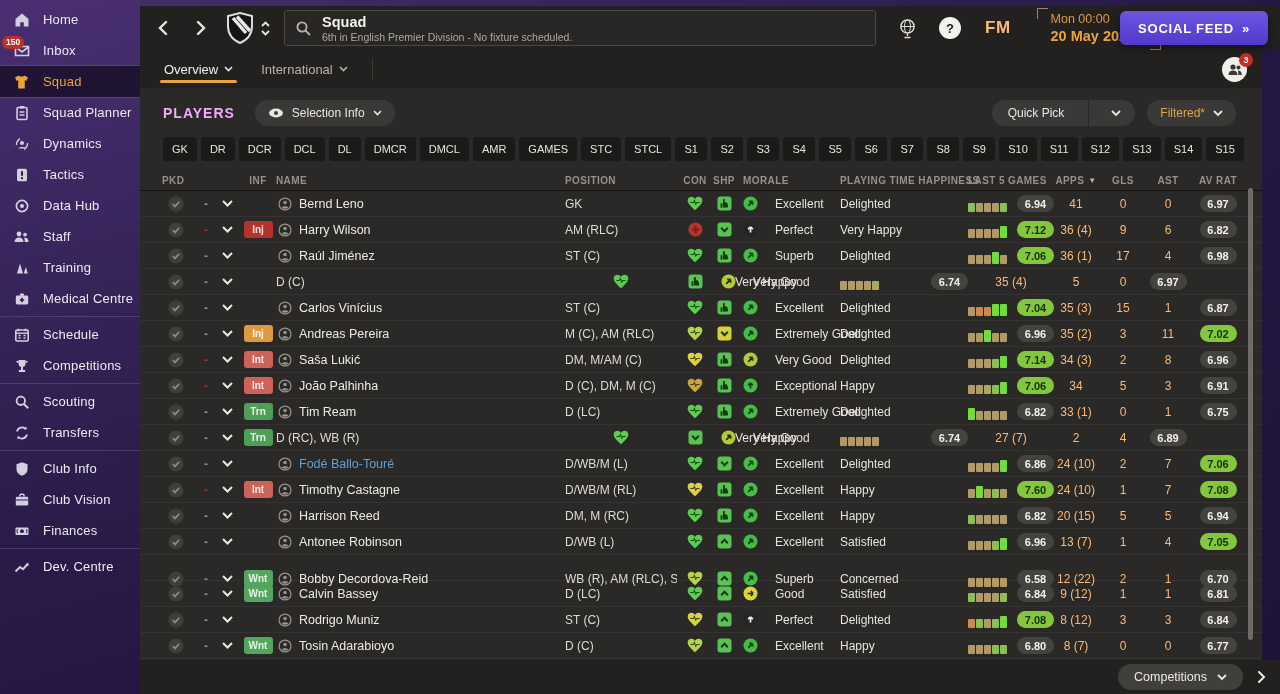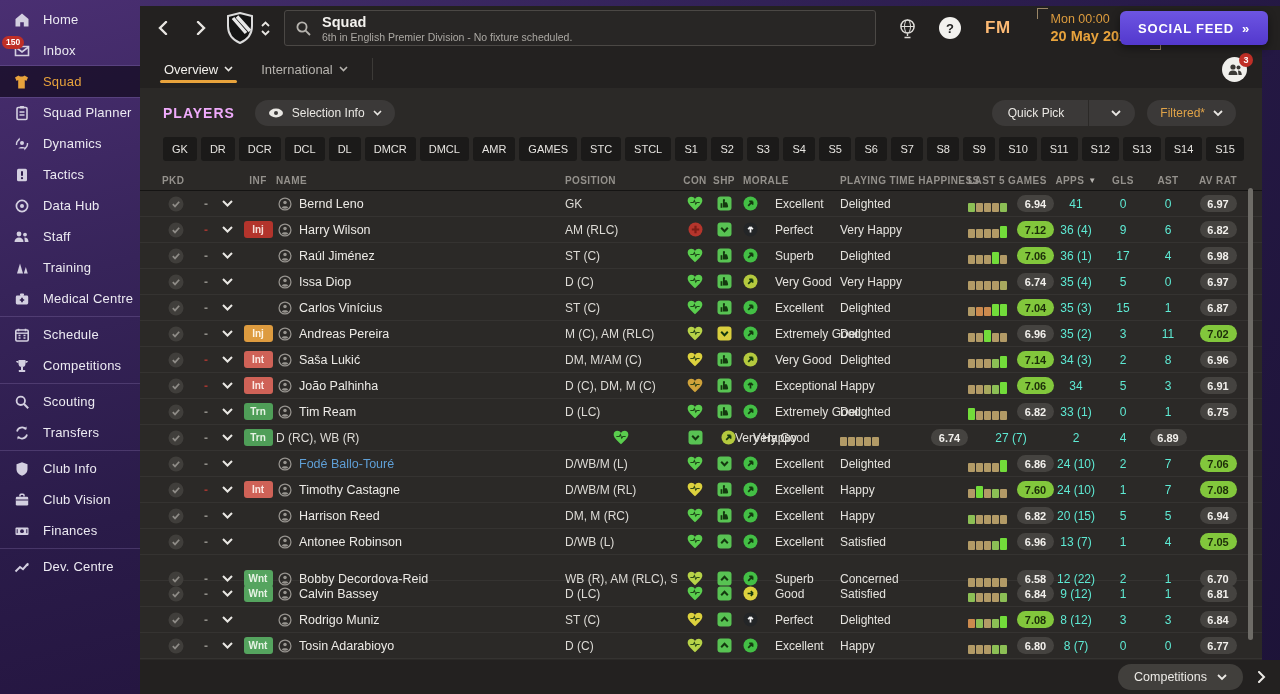--- a/index.html
+++ b/index.html
@@ -93,21 +93,21 @@
   .pos-text { font-size:12px; color:#dddbd6; white-space:nowrap; overflow:hidden;}
   .inf-badge { width:29px; height:17px; border-radius:3px; font-size:10px; font-weight:bold; display:flex; align-items:center; justify-content:center;}
   .moralecell { display:flex; align-items:center; gap:17px; padding-left:8px;}
   .morale-text, .hap-text { font-size:12px; color:#e4e2dd; white-space:nowrap;}
   .l5cell { display:flex; align-items:flex-end; gap:1px; }
   .l5sq { width:7px; height:9px; border-radius:1px; }
   .l5sq.hi { height:12px; }
   .ratpill { margin-left:auto; min-width:37px; text-align:center; border-radius:9px; font-size:11px; font-weight:bold; padding:2.5px 5px;}
   .ratpill.grey { background:#454340; color:#f2f0ec;}
   .ratpill.green { background:#82c73c; color:#1c2d09;}
-  .numcell { text-align:center; font-size:12px; color:#5eead4;}
+  .numcell { text-align:center; font-size:12px; color:#fdba74;}
   .scrollbar { position:absolute; right:9px; top:100px; width:5px; height:452px; background:#6e6c67; border-radius:3px; cursor:pointer;}
 
   
   .bottombar { position:absolute; left:140px; top:660px; right:0; height:34px; background:#232120; display:flex; align-items:center; z-index:4;}
   .comp-btn { margin-left:auto; margin-right:14px; background:#413f3c; border-radius:14px; height:26px; padding:0 16px;
     display:flex; align-items:center; gap:10px; font-size:12.5px; color:#eceae6; cursor:pointer;}
   .next-arrow { margin-right:14px; cursor:pointer; display:flex; align-items:center;}
 
   svg { display:block; }
 </style>
@@ -660,30 +660,20 @@
             <path d="M4.8 8.2 L7 10.4 L11.2 5.8" fill="none" stroke="#8f8c87" stroke-width="1.7"></path>
           </svg>
         </div>
         <div class="dash ">-</div>
         <div class="cell-center">
           <svg width="11" height="7" viewBox="0 0 11 7">
             <path d="M1 1 L5.5 5.5 L10 1" fill="none" stroke="#e9e7e3" stroke-width="2"></path>
           </svg>
         </div>
         <div class="cell-center"></div>
-        <div class="namecell">
-          <span>
-            <svg width="14" height="14" viewBox="0 0 16 16">
-              <circle cx="8" cy="8" r="6.8" fill="none" stroke="#97948f" stroke-width="1.4"></circle>
-              <circle cx="8" cy="6.4" r="2" fill="#97948f"></circle>
-              <path d="M4.4 12.2 c.7-2.2 6.5-2.2 7.2 0 a6.8 6.8 0 0 1-7.2 0 Z" fill="#97948f"></path>
-            </svg>
-          </span>
-          <span class="pname ">Issa Diop</span>
-        </div>
         <div class="pos-text">D (C)</div>
         <div class="cell-center">
           <svg width="16" height="15" viewBox="0 0 24 22">
             <path d="M12 21 C5 15 1 10.5 1 6.5 C1 3 3.6 1 6.5 1 C8.7 1 10.9 2.3 12 4.3 C13.1 2.3 15.3 1 17.5 1 C20.4 1 23 3 23 6.5 C23 10.5 19 15 12 21 Z" fill="#5ace4e"></path>
             <path d="M5 9.5 h4.5 l1.6-3 2 5.5 1.6-2.5 H19" fill="none" stroke="rgba(20,50,15,.85)" stroke-width="1.6"></path>
           </svg>
         </div>
         <div class="cell-center">
           <svg width="15" height="15" viewBox="0 0 15 15">
             <rect x="0.5" y="0.5" width="14" height="14" rx="3" fill="#58c353"></rect>

